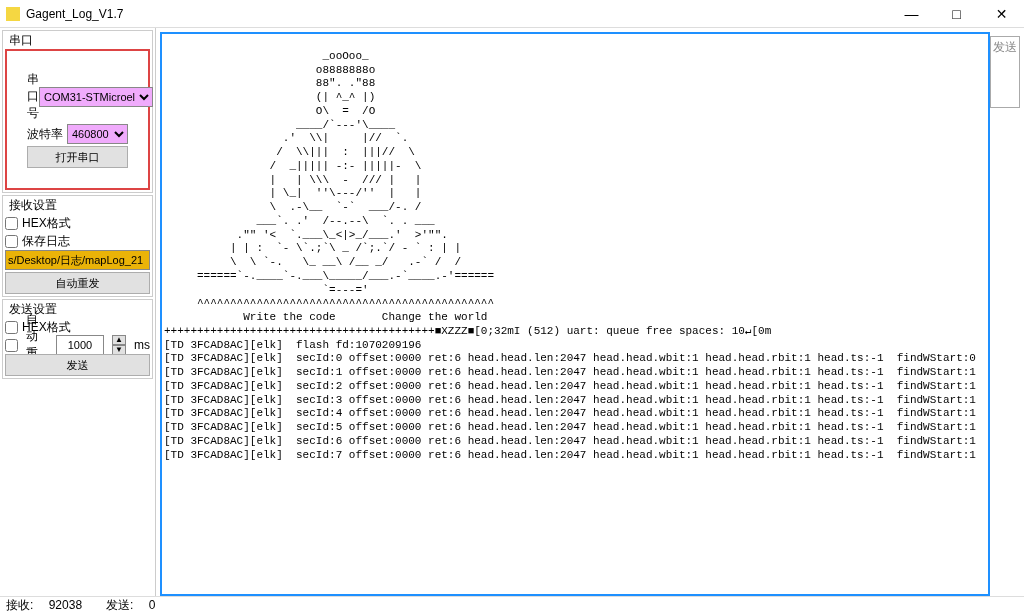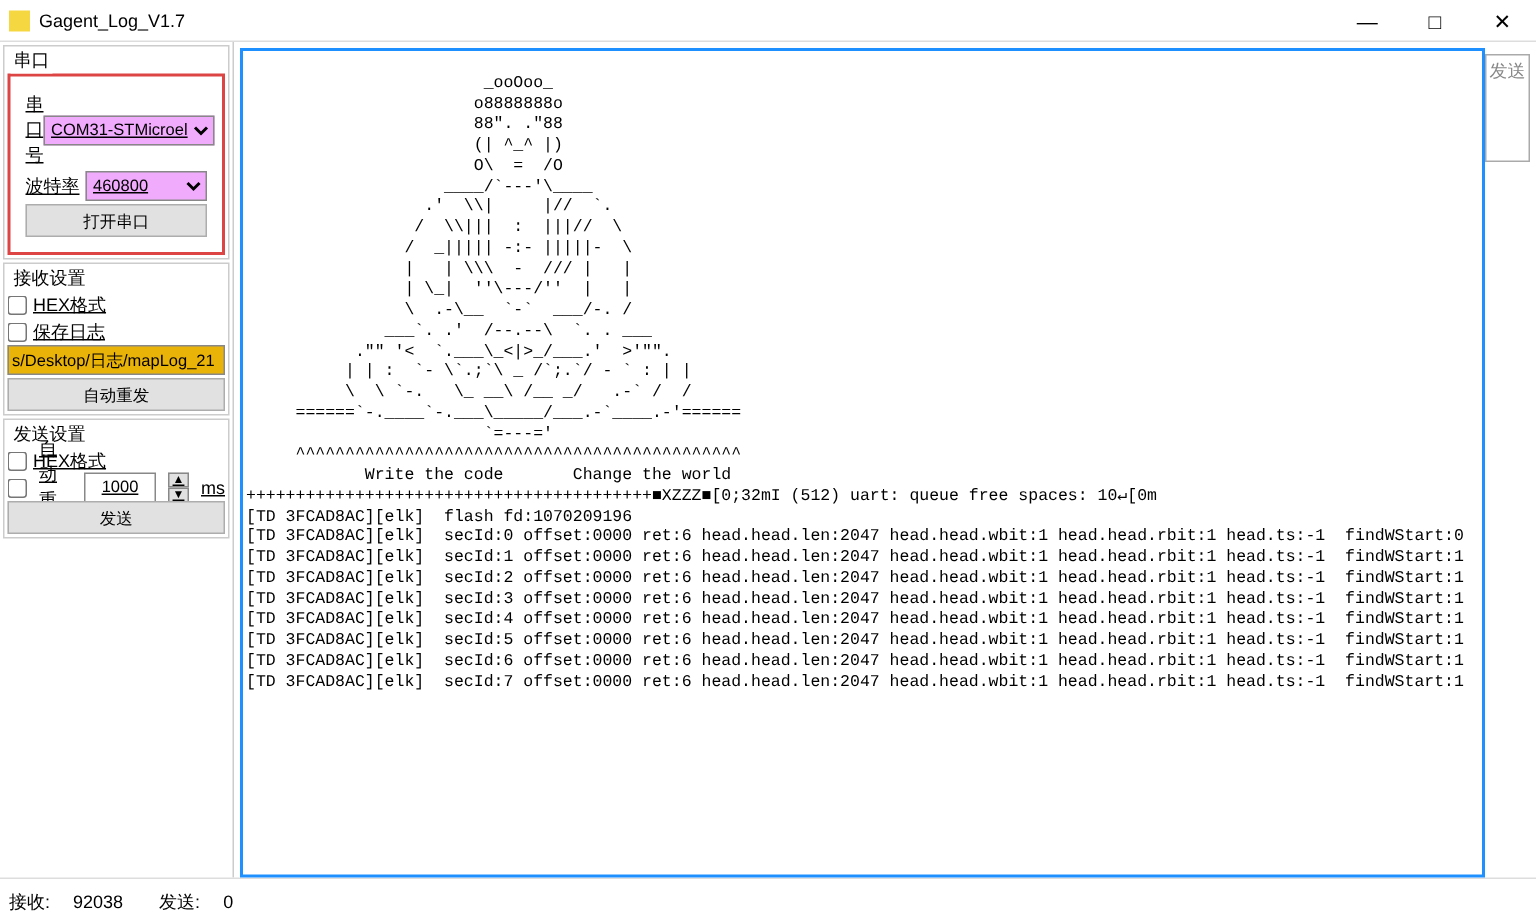--- a/index.html
+++ b/index.html
@@ -3,39 +3,39 @@
 <meta charset="utf-8">
 <style>
 * { box-sizing: border-box; margin: 0; padding: 0; }
 body { font-family: "Microsoft YaHei", sans-serif; font-size: 12px; background: #fff; width: 1024px; height: 616px; overflow: hidden; display: flex; flex-direction: column; }
 .titlebar { height: 28px; display: flex; align-items: center; padding: 0 0 0 6px; border-bottom: 1px solid #ddd; }
 .titlebar-icon { width: 14px; height: 14px; background: #f5d742; margin-right: 6px; }
 .title-text { flex: 1; font-size: 12px; }
 .win-controls { display: flex; height: 100%; }
 .win-btn { width: 45px; display: flex; align-items: center; justify-content: center; font-size: 14px; }
 .main-area { flex: 1; display: flex; min-height: 0; }
-.sidebar { width: 156px; display: flex; flex-direction: column; border-right: 1px solid #ccc; padding: 2px 2px 0 2px; text-decoration: underline; }
+.sidebar { width: 156px; display: flex; flex-direction: column; border-right: 1px solid #ccc; padding: 2px 2px 0 2px; }
 .group { border: 1px solid #ccc; margin-bottom: 2px; padding: 2px; }
 .group-title { font-size: 12px; margin-top: -10px; margin-left: 2px; background: #fff; display: inline-block; padding: 0 2px; }
-.highlight-group { border: 2px solid #d44; padding: 10px; }
+.highlight-group { border: 2px solid #d44; padding: 20px; }
 .row { display: flex; align-items: center; margin-bottom: 2px; }
 .row-label { width: 40px; font-size: 12px; }
 .row select, .row input[type=text] { flex: 1; height: 20px; font-size: 11px; border: 1px solid #888; background: #f0abfc; }
 .btn { width: 100%; height: 22px; background: #e1e1e1; border: 1px solid #adadad; font-size: 11px; cursor: pointer; }
 .chk-row { display: flex; align-items: center; height: 18px; gap: 4px; }
 .chk-row input[type=checkbox] { width: 13px; height: 13px; }
 .path-input { width: 100%; height: 20px; border: 1px solid #888; font-size: 11px; padding: 0 2px; margin-bottom: 2px; background:#eab308; }
 .spin-row { display: flex; align-items: center; gap: 8px; }
 .spin-row input[type=text] { width: 48px; height: 20px; border: 1px solid #888; font-size: 11px; text-align: center; }
 .spin-btns { display: flex; flex-direction: column; }
 .spin-btns .sb { width: 14px; height: 10px; font-size: 8px; line-height: 8px; border: 1px solid #888; background:#e1e1e1; text-align:center; }
 .content { flex: 1; display: flex; flex-direction: row; padding: 4px 4px 0 4px; min-width:0; }
 .log-area { flex: 1; border: 2px solid #1e90ff; padding: 2px; font-family: "Courier New", monospace; font-size: 11px; white-space: pre; overflow: hidden; line-height: 1.25; position: relative; background:#fff; }
 .send-area { height: 72px; border: 1px solid #aaa; margin-top: 4px; padding: 2px; color: #888; background:#fff; }
-.statusbar { height: 31px; display: flex; align-items: center; padding: 0 6px; font-size: 12px; border-top: 1px solid #ddd; }
+.statusbar { height: 20px; display: flex; align-items: flex-start; padding: 0 6px; font-size: 12px; border-top: 1px solid #ddd; }
 .statusbar span { margin-right: 12px; }
 </style>
 </head>
 <body>
 
 <div class="titlebar">
   <div class="titlebar-icon"></div>
   <div class="title-text">Gagent_Log_V1.7</div>
   <div class="win-controls">
     <div class="win-btn">—</div>

